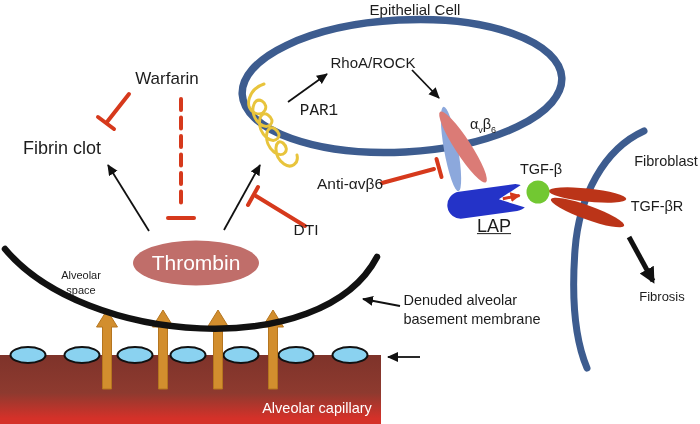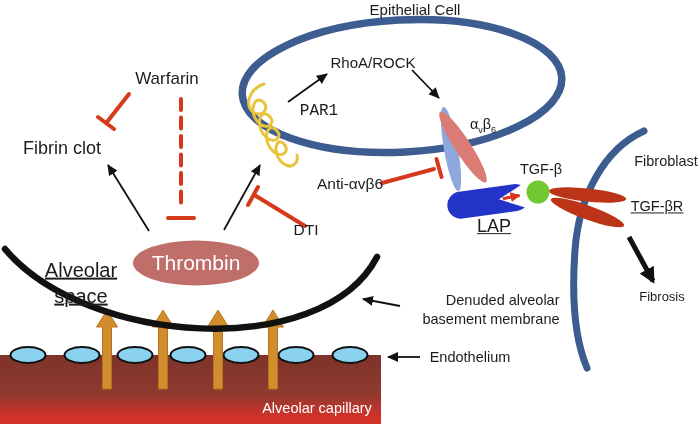--- a/index.html
+++ b/index.html
@@ -2,21 +2,21 @@
 <html style="--membrane-blue: #3D5C8F; --thrombin-fill: #C06E6A; --inhibitor-red: #D6391C; --par1-yellow: #E8C43C; --integrin-blue: #8CA8DC; --integrin-salmon: #DB7B76; --lap-blue: #2433C8; --tgf-green: #72C832; --receptor-red: #BB3418; --arrow-orange: #D28E2E; --arrow-orange-edge: #B5751F; --endothelial-blue: #8AD2F0; --capillary-top: #7E332A; --capillary-mid: #8E3A2F; --capillary-bottom: #D53129; --text-dark: #1C1C1C; --line-black: #111111;"><head>
 <meta charset="utf-8">
 <style>
   html,body{margin:0;padding:0;background:#fff;}
   #figure{position:relative;width:700px;height:424px;background:#fff;overflow:hidden;
           font-family:"Liberation Sans",sans-serif;}
   #figure svg{position:absolute;left:0;top:0;}
   .lbl{position:absolute;transform:translate(-50%,-50%);color:var(--text-dark,#1c1c1c);
        white-space:nowrap;line-height:1.32;text-align:center;}
   .lbl sub{font-size:0.62em;}
-  .left{text-align:right;margin-left:19px;}
+  .left{text-align:left;}
   .white{color:#ffffff;}
 </style>
 </head>
 <body>
 
 <div id="figure">
 
 <svg width="700" height="424" viewBox="0 0 700 424">
   <defs>
     <linearGradient id="capGrad" x1="0" y1="0" x2="0" y2="1">
@@ -119,23 +119,22 @@
 <div class="lbl" style="left:62px;top:149px;font-size:18px;">Fibrin clot</div>
 <div class="lbl white" style="left:196px;top:263px;font-size:21px;">Thrombin</div>
 <div class="lbl" style="left:340px;top:184px;font-size:15.5px;margin-left:10px;">Anti-αvβ6</div>
 <div class="lbl" style="left:306px;top:230px;font-size:15.5px;">DTI</div>
 
 <div class="lbl" style="left:483px;top:126px;font-size:14.5px;"><span>α</span><sub>v</sub><span>β</span><sub>6</sub></div>
 
 <div class="lbl" style="left:527px;top:170px;font-size:14.5px;margin-left:14px;">TGF-β</div>
 <div class="lbl" style="left:494px;top:227px;font-size:18px;text-decoration:underline;">LAP</div>
 <div class="lbl" style="left:666px;top:162px;font-size:14.5px;">Fibroblast</div>
-<div class="lbl" style="left:657px;top:207px;font-size:14.5px;text-decoration:underline;">TGF-βR</div>
+<div class="lbl" style="left:657px;top:207px;font-size:14.5px;">TGF-βR</div>
 <div class="lbl" style="left:662px;top:297px;font-size:13px;">Fibrosis</div>
 
-<div class="lbl" style="left:81px;top:283px;font-size:20px;text-decoration:underline;"><span>Alveolar</span><br><span>space</span></div>
+<div class="lbl" style="left:81px;top:283px;font-size:11px;"><span>Alveolar</span><br><span>space</span></div>
 
 <div class="lbl left" style="left:472px;top:310px;font-size:14.5px;"><span>Denuded alveolar</span><br><span>basement membrane</span></div>
 
-<div class="lbl" style="left:470px;top:358px;font-size:14.5px;">Endothelium</div>
 <div class="lbl white" style="left:317px;top:409px;font-size:14.5px;text-align:center;">Alveolar capillary</div>
 
 </div>
 
 </body></html>

